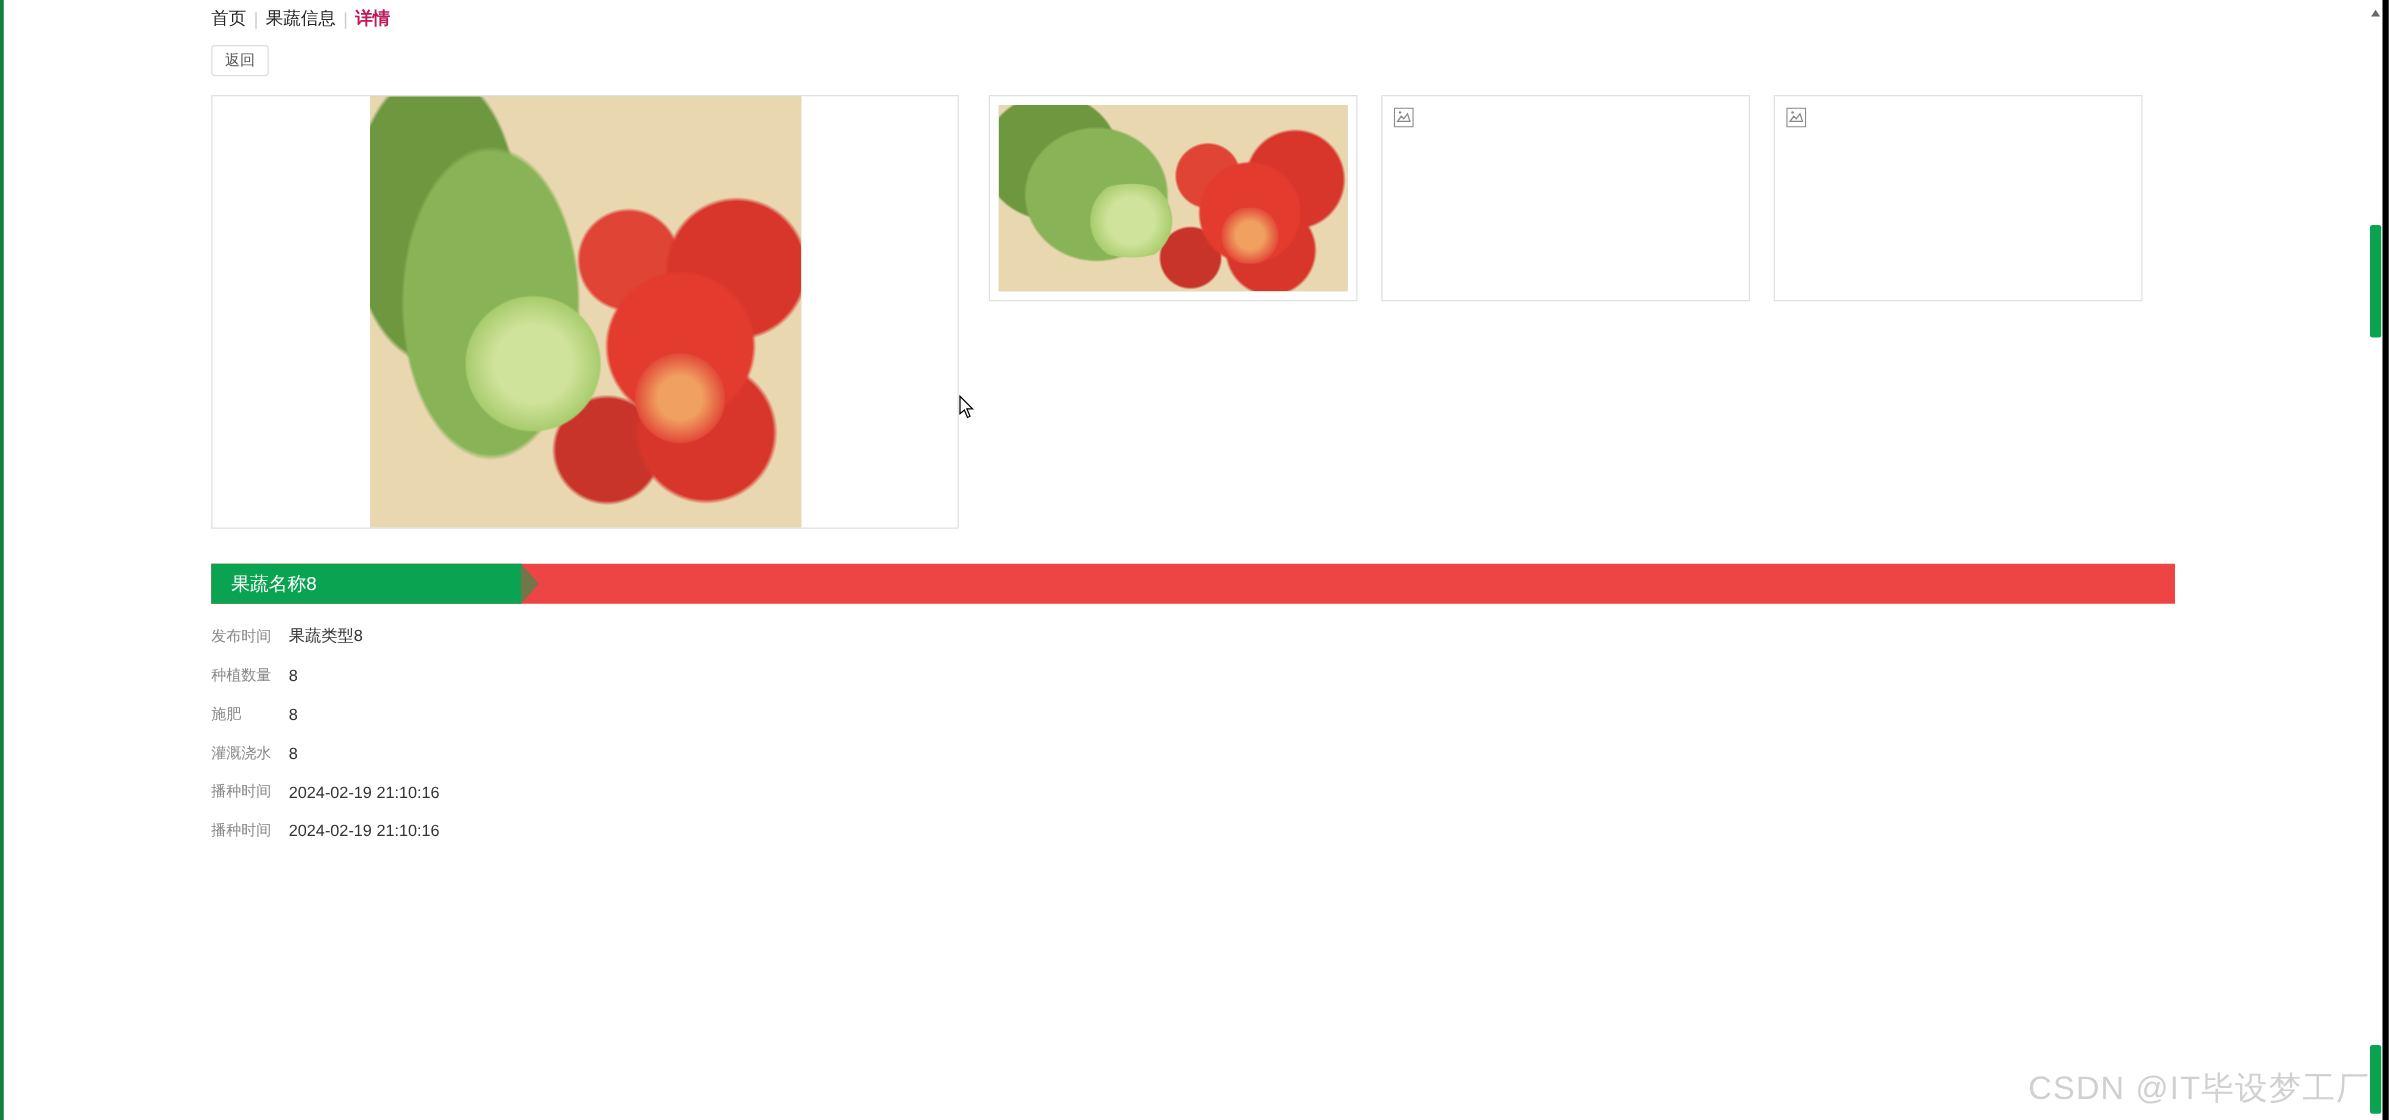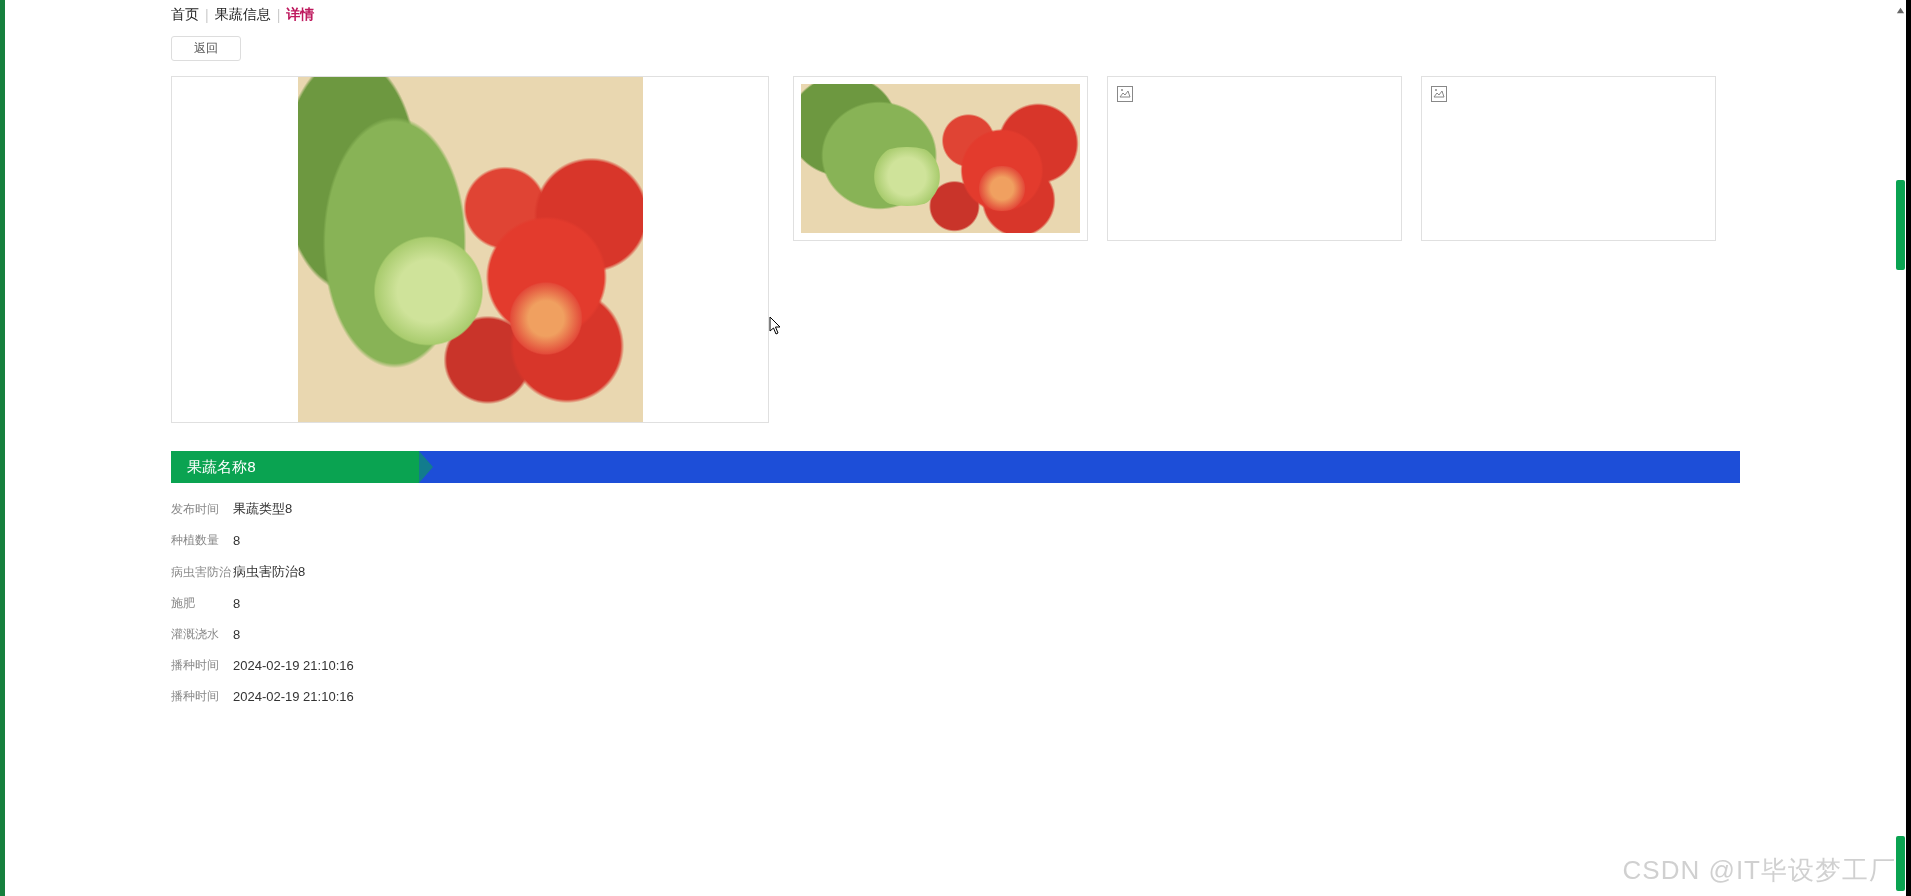--- a/index.html
+++ b/index.html
@@ -12,21 +12,21 @@
       background: #fff;
       color: #333;
       font-size: 14px;
     }
     .viewport {
       width: 1911px;
       height: 896px;
       position: relative;
       overflow: hidden;
       background: #fff;
-      border-left: 5px solid #15803d;
+      border-left: 3px solid #15803d;
       border-right: 5px solid #000;
     }
     .content-wrap {
       margin: 0 166px;
       padding-top: 6px;
     }
     .breadcrumb {
       display: flex;
       align-items: center;
       font-size: 14px;
@@ -35,21 +35,21 @@
     }
     .breadcrumb .sep {
       color: #ccc;
       margin: 0 6px;
     }
     .breadcrumb .bc-home { color: #222; }
     .breadcrumb .bc-mid { color: #222; }
     .breadcrumb .bc-cur { color: #be185d; font-weight: 700; }
     .back-btn {
       display: inline-block;
-      padding: 3px 22px;
+      padding: 3px 10px;
       font-size: 12px;
       border: 1px solid #ddd;
       border-radius: 3px;
       background: #fff;
       cursor: pointer;
       color: #555;
       margin-top: 2px;
       margin-bottom: 15px;
     }
     .gallery-row {
@@ -130,24 +130,23 @@
       content:"";
       position:absolute;
       left:58%; top:55%;
       width:28%; height:30%;
       border-radius:50%;
       background: radial-gradient(circle, #f0a060 25%, #e34c3a 50%, transparent 52%);
     }
     .title-bar {
       margin-top: 28px;
       height: 32px;
-      background: #1d4ed8;
+      background: #ef4444;
       display: flex;
       align-items: stretch;
-      font-family: Liberation Mono, monospace;
     }
     .title-bar .title-left {
       background: #0aa351;
       color: #fff;
       padding: 0 16px;
       display: flex;
       align-items: center;
       font-size: 15px;
       position: relative;
       min-width: 248px;
@@ -275,24 +274,20 @@
     <div class="detail-list">
       <div class="detail-row">
         <span class="detail-label">发布时间</span>
         <span class="detail-value">果蔬类型8</span>
       </div>
       <div class="detail-row">
         <span class="detail-label">种植数量</span>
         <span class="detail-value">8</span>
       </div>
       <div class="detail-row">
-        <span class="detail-label wide">病虫害防治</span>
-        <span class="detail-value">病虫害防治8</span>
-      </div>
-      <div class="detail-row">
         <span class="detail-label">施肥</span>
         <span class="detail-value">8</span>
       </div>
       <div class="detail-row">
         <span class="detail-label">灌溉浇水</span>
         <span class="detail-value">8</span>
       </div>
       <div class="detail-row">
         <span class="detail-label">播种时间</span>
         <span class="detail-value">2024-02-19 21:10:16</span>

